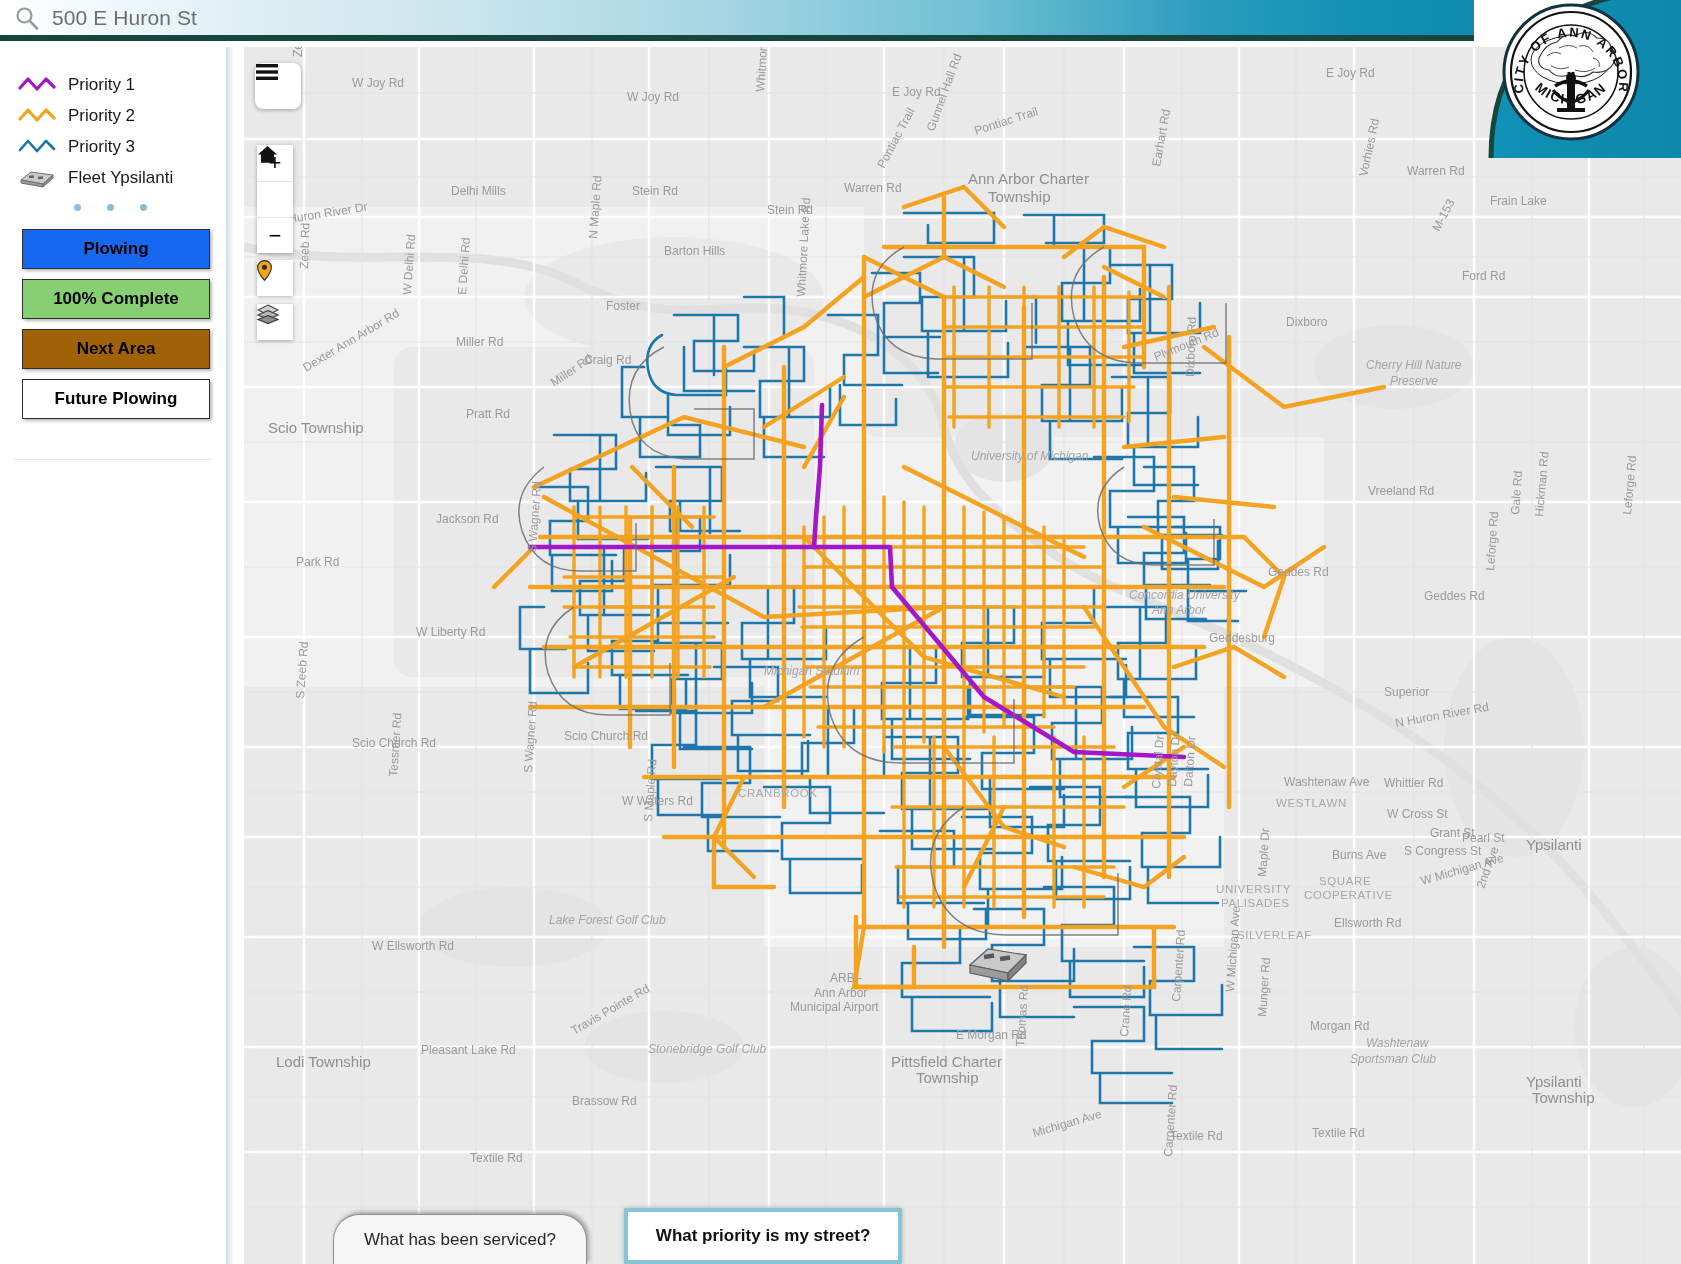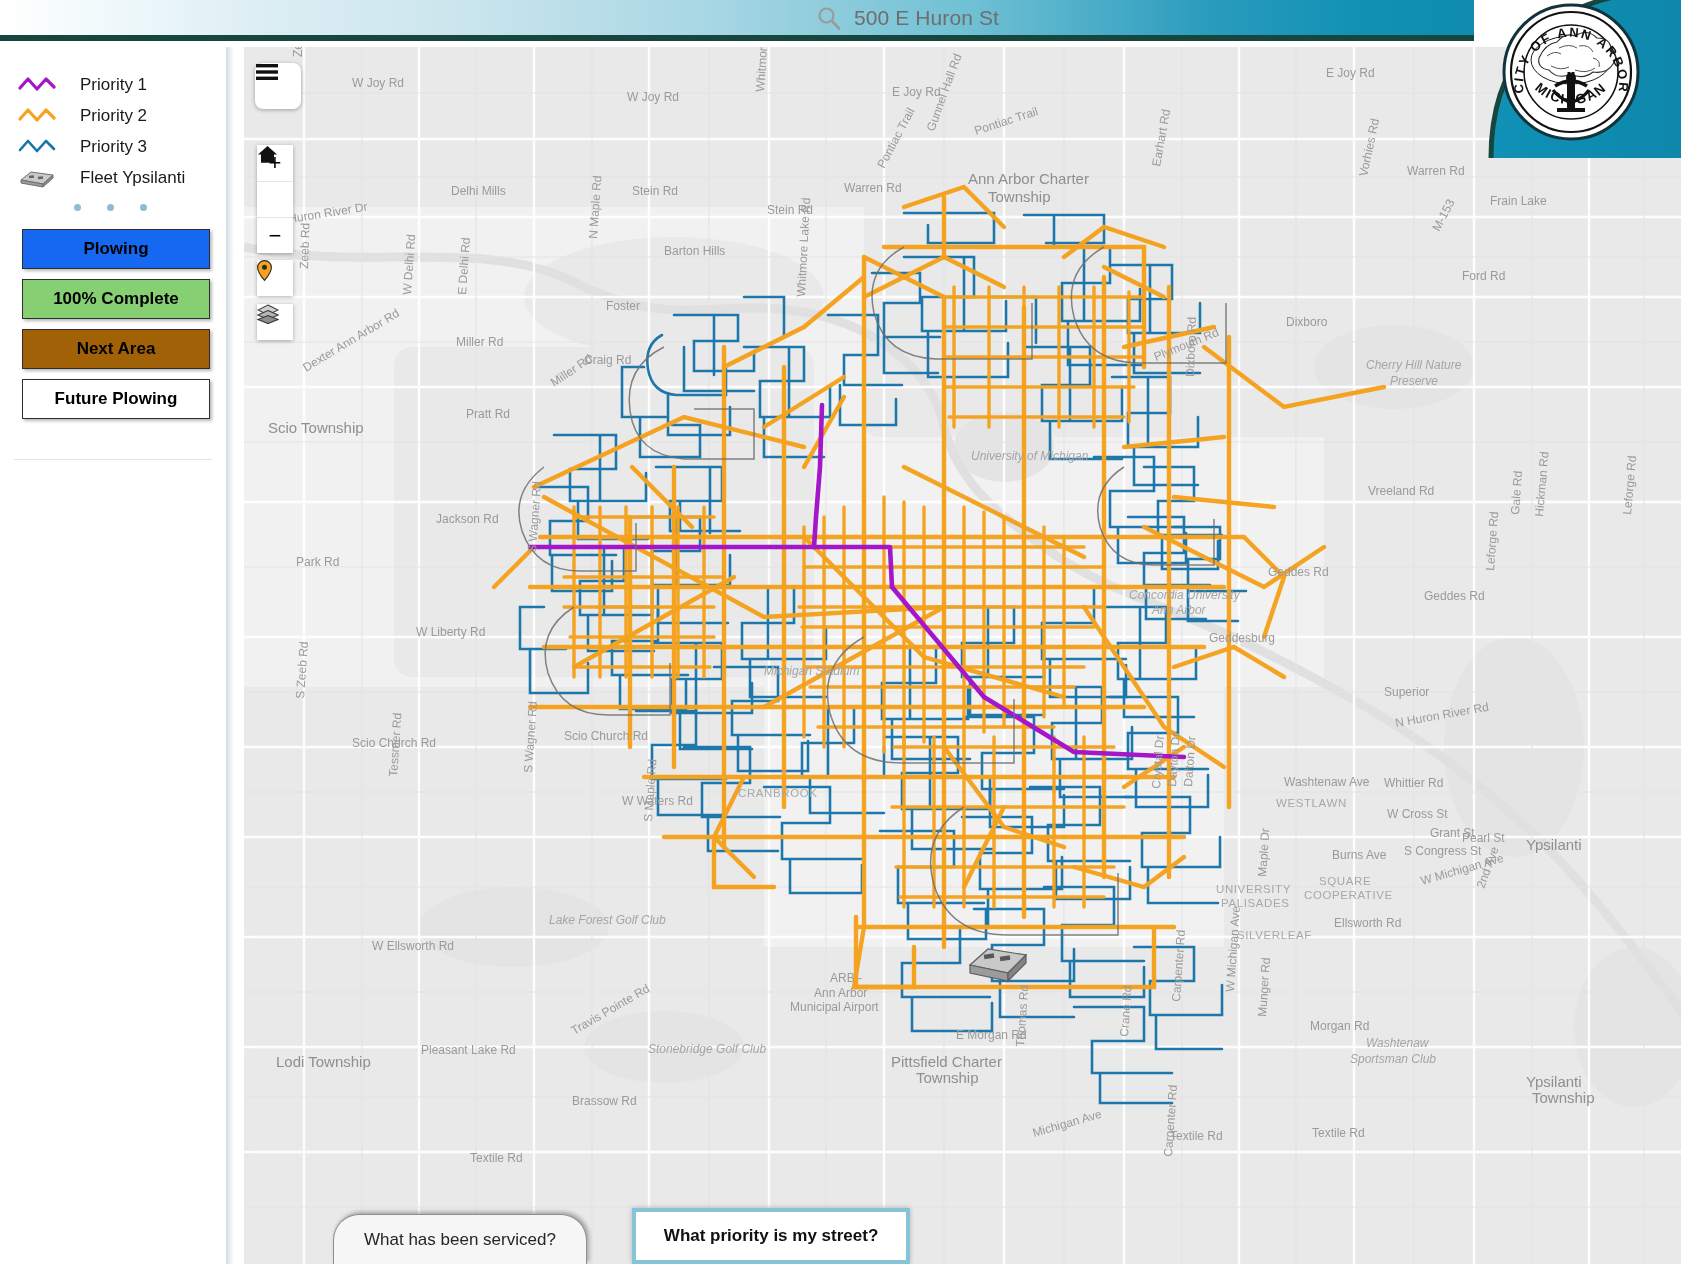--- a/index.html
+++ b/index.html
@@ -13,21 +13,20 @@
 
   
   #header {
     position: absolute; left: 0; top: 0; width: 1474px; height: 41px;
     background: linear-gradient(to right,
        #ffffff 0%, #f2fafc 6%, #dceef4 18%, #cde6ee 30%,
        #a8d7e4 48%, #6fc0d4 66%, #2a9cbd 82%, #1291b5 92%, #0f8cb0 100%);
     border-bottom: 6px solid #17463f;
     display: flex; align-items: center;
     z-index: 40;
-    justify-content: flex-end;
   }
   #search-wrap { display: flex; align-items: center; padding-left: 14px; gap: 12px; }
   .search-icon { width: 26px; height: 26px; display: block; }
   #search-input {
     border: none; outline: none; background: transparent;
     font-family: "Liberation Sans", sans-serif;
     font-size: 21px; color: #6e6e6e; width: 620px; letter-spacing: .1px;
   }
   #search-input::placeholder { color: #8d8d8d; }
 
@@ -44,21 +43,21 @@
     background: #ffffff; z-index: 30;
     padding: 14px 0 0 0;
   }
   #sidebar-shadow {
     position: absolute; left: 226px; top: 47px; width: 8px; height: 1217px;
     background: linear-gradient(to right, rgba(120,140,180,.30), rgba(120,140,180,0));
     z-index: 31; pointer-events: none;
   }
   .legend-list { padding: 8px 0 0 18px; }
   .legend-row {
-    display: flex; align-items: center; height: 31px; gap: 24px;
+    display: flex; align-items: center; height: 31px; gap: 12px;
   }
   .legend-swatch { width: 38px; height: 22px; flex: 0 0 38px; }
   .legend-label { font-size: 17px; color: #1a1a1a; }
 
   .legend-dots {
     display: flex; justify-content: center; gap: 26px;
     margin: 11px 0 0 0; padding-right: 6px;
   }
   .legend-dots i {
     width: 7px; height: 7px; border-radius: 50%;
@@ -113,21 +112,21 @@
     height: 36px; display: flex; align-items: center; justify-content: center;
     cursor: pointer; font-size: 22px; color: #000;
   }
   #ctl-zoomgroup div + div { border-top: 1px solid #e4e4e4; }
   #ctl-locate { left: 13px; top: 213px; width: 36px; height: 36px; }
   #ctl-layers { left: 13px; top: 257px; width: 36px; height: 36px; }
 
   
   #qbar {
     position: absolute; left: 333px; bottom: 0; z-index: 35;
-    display: flex; align-items: flex-end; gap: 8px;
+    display: flex; align-items: flex-end;
   }
   .qbtn {
     font-family: "Liberation Sans", sans-serif; font-size: 17px;
     background: #f6f6f6; border: 1px solid #8f8f8f; border-bottom: none;
     color: #262626; cursor: pointer;
   }
   #qbtn-serviced {
     height: 50px; padding: 0 30px;
     border-radius: 26px 26px 0 0;
     box-shadow: 2px -2px 4px rgba(0,0,0,.30);

